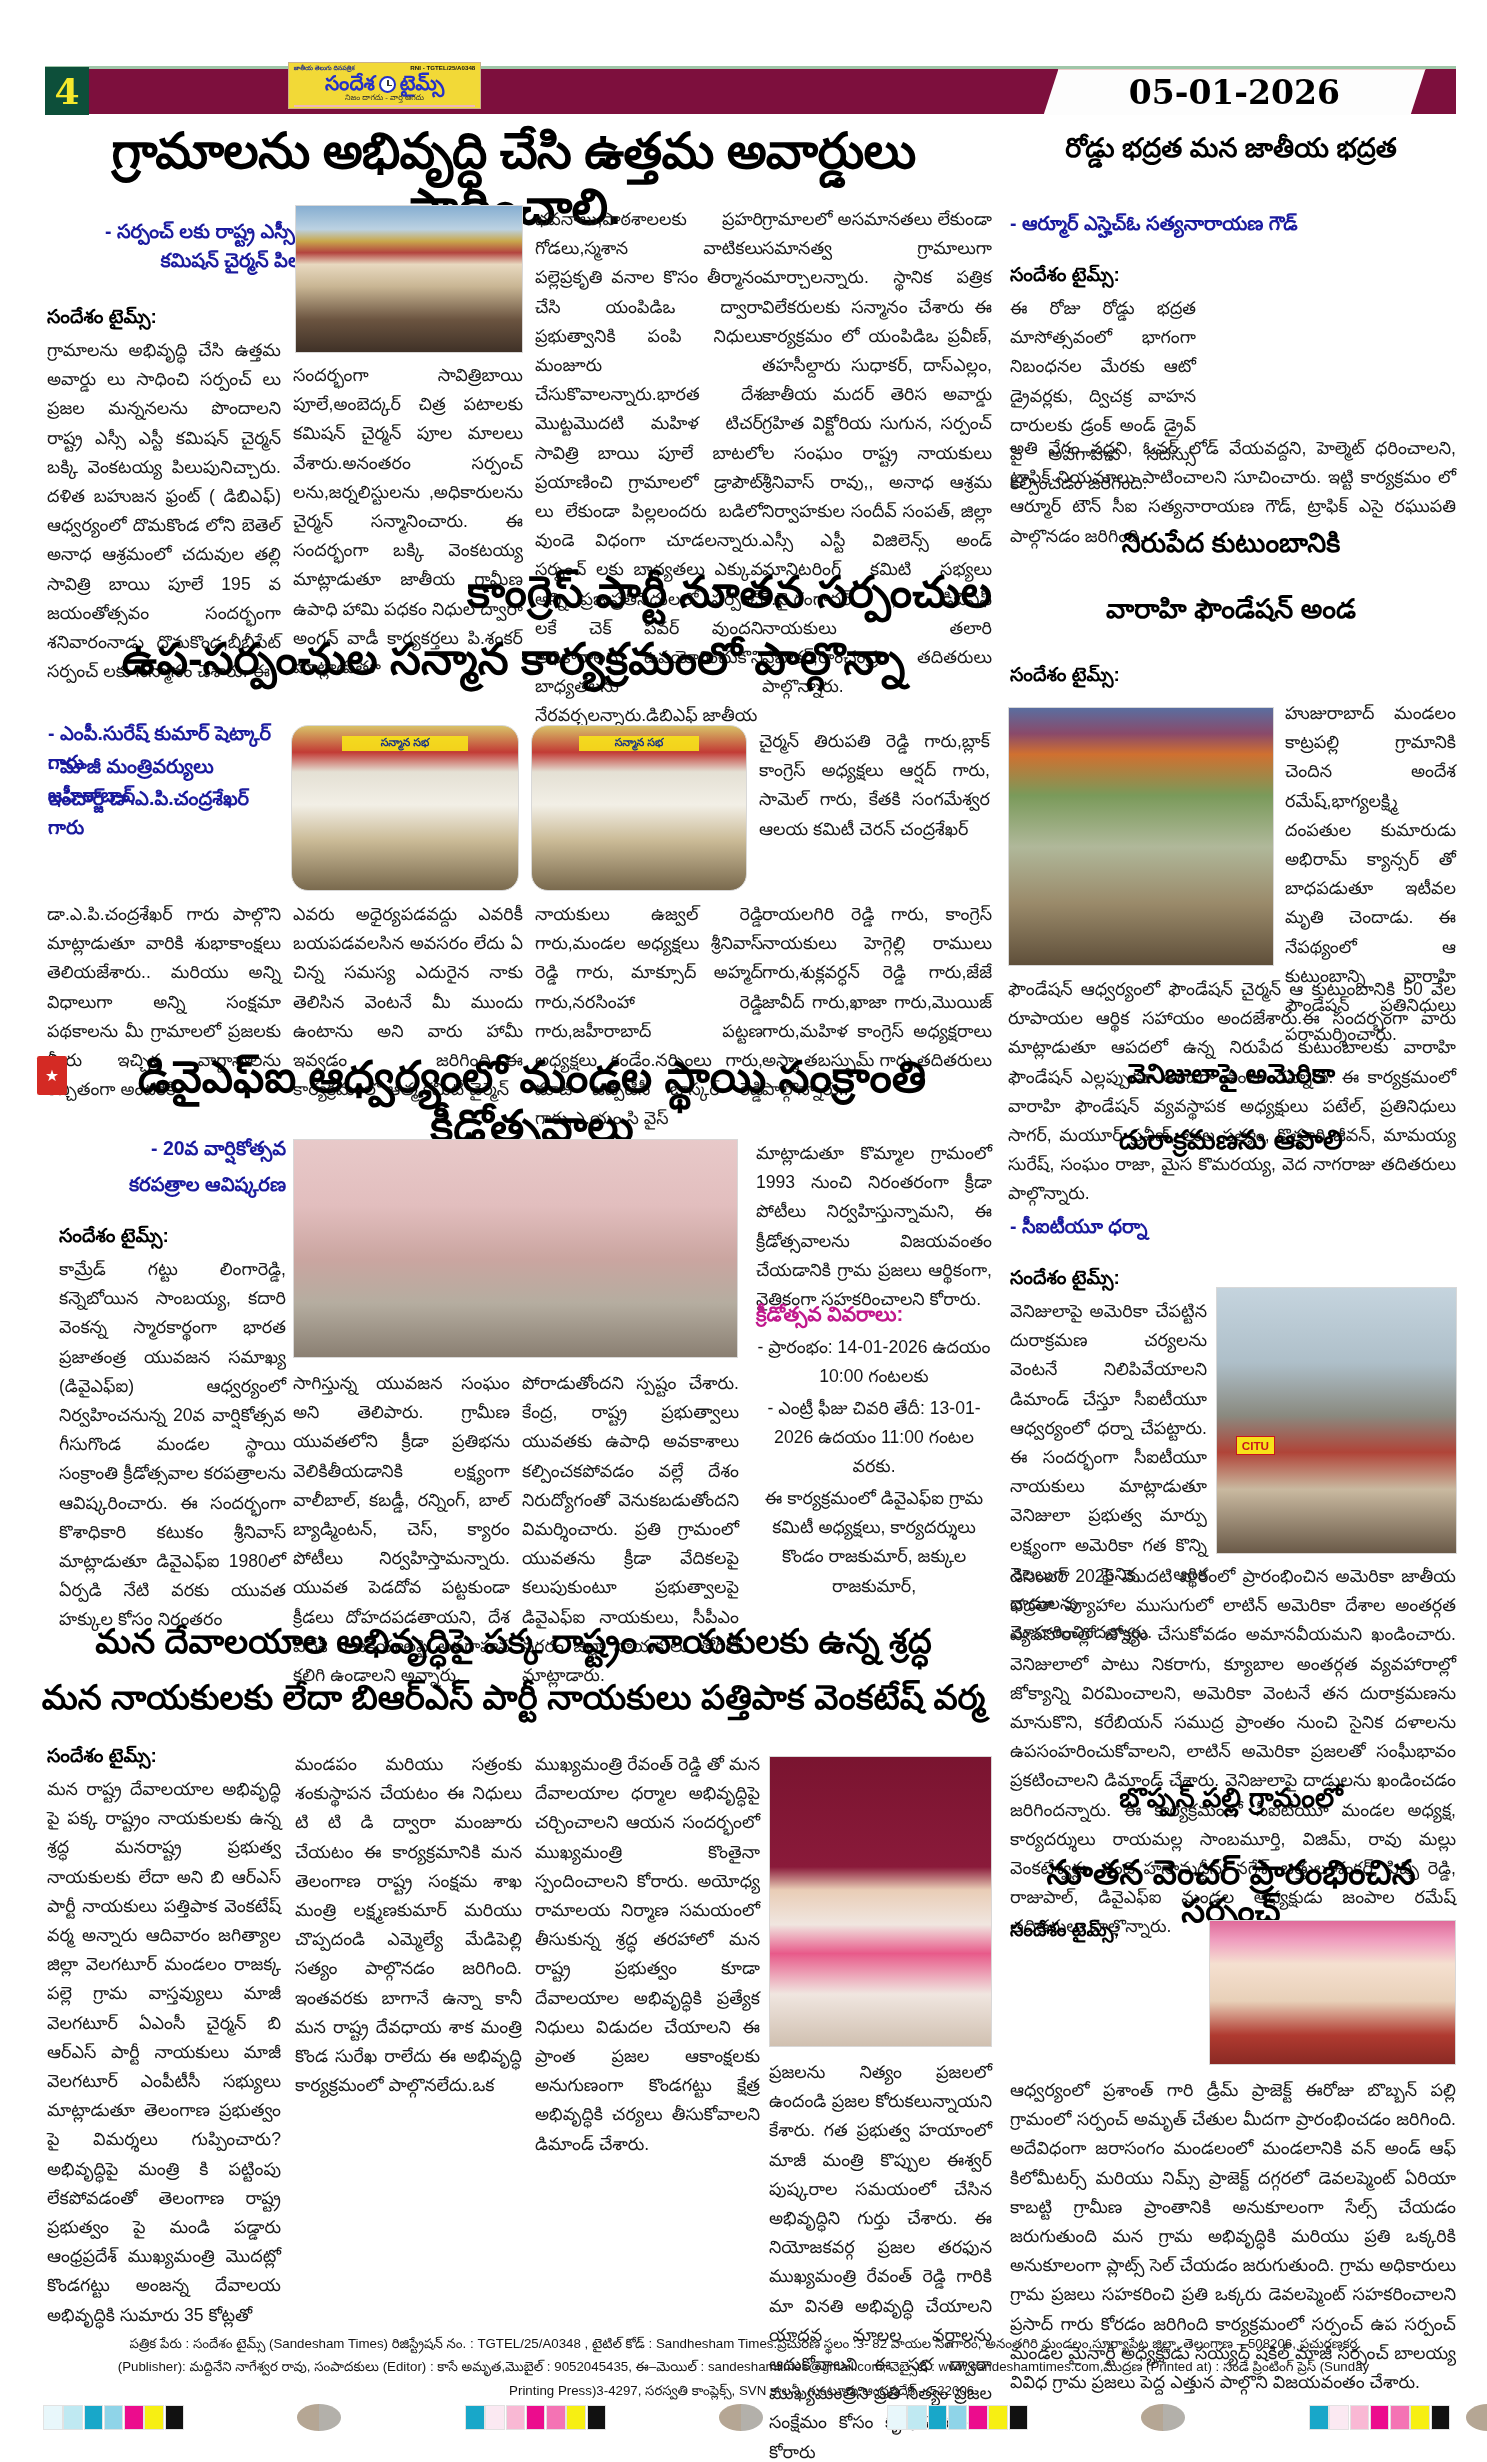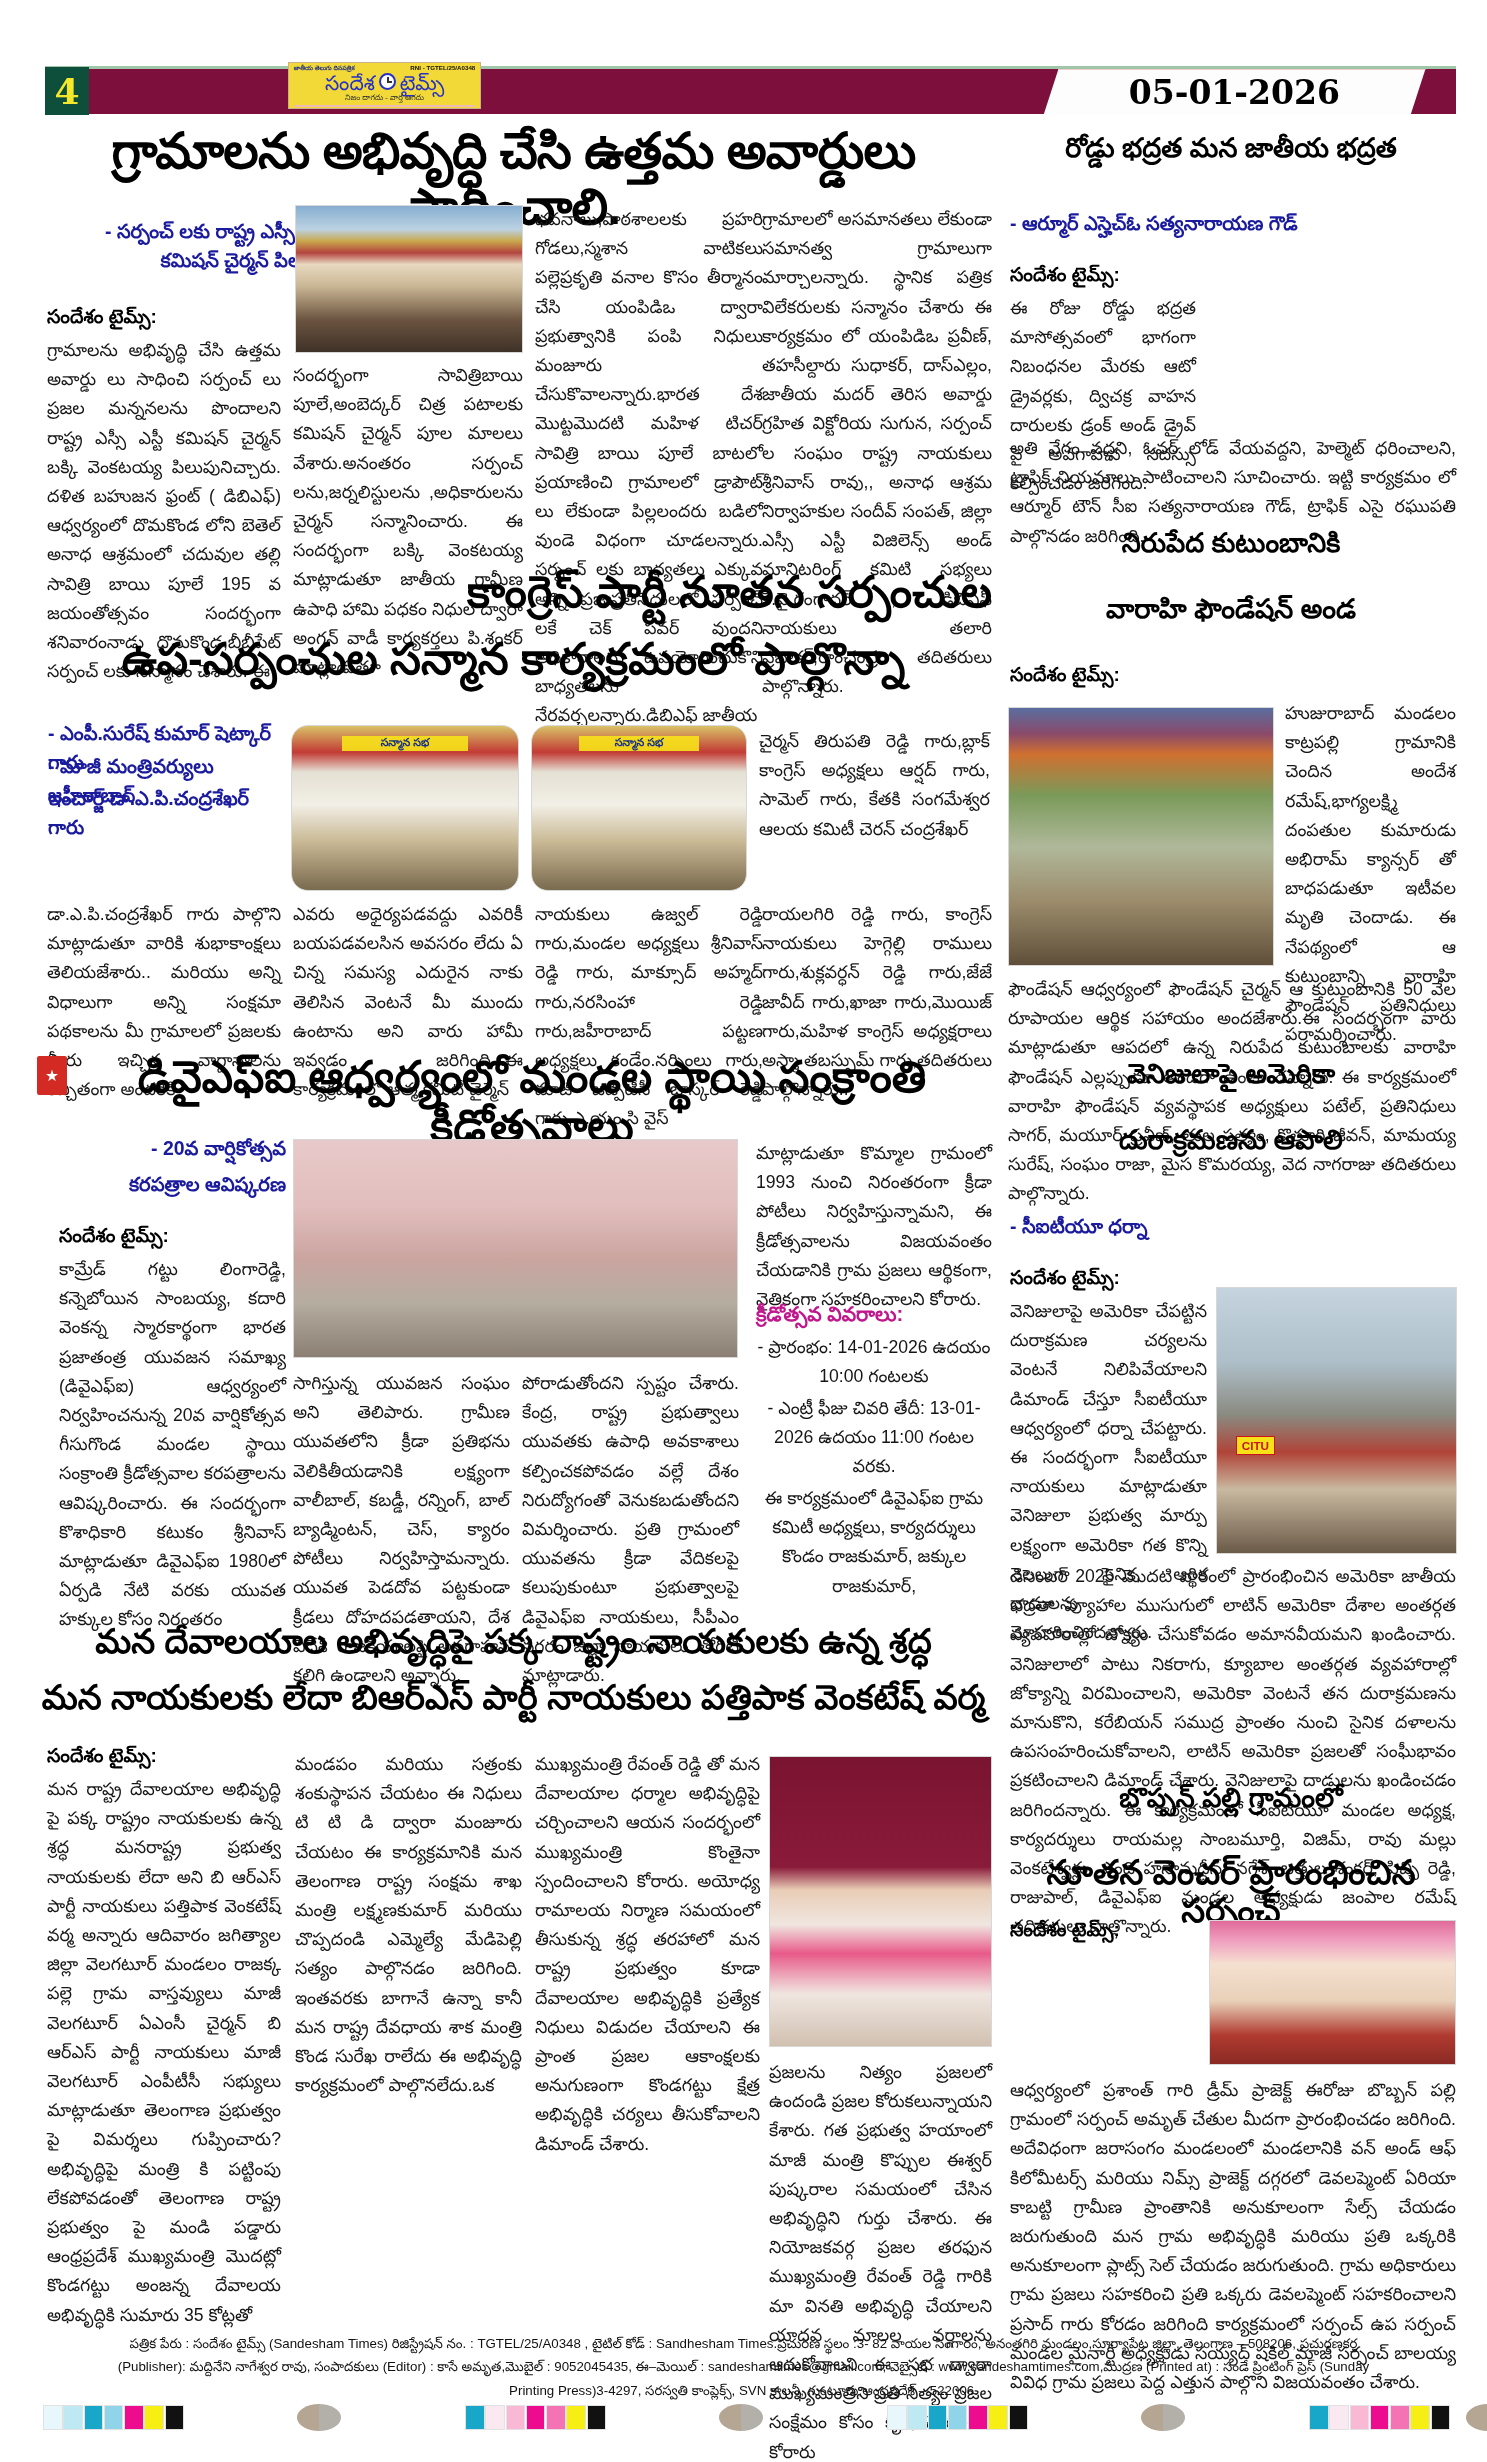--- a/index.html
+++ b/index.html
@@ -7,22 +7,22 @@
         font-family:"Liberation Sans", sans-serif;color:#111;}
   .abs{position:absolute;}
   
   .topline{background:#9fc6a8;}
   .bar{background:#7d0f3d;}
   .pagenum{background:#0d4f3a;color:#f5e82c;font-weight:bold;font-size:36px;
            display:flex;align-items:center;justify-content:center;font-family:"DejaVu Serif",serif;}
   .masthead{background:#f2d937;border:0.8px solid #c9b08a;box-sizing:border-box;padding:0.8px 4.7px;}
   .mh-row1{display:flex;justify-content:space-between;font-size:6.2px;font-weight:bold;color:#22308a;}
   .mh-rni{color:#111;}
-  .mh-logo{display:flex;align-items:flex-start;justify-content:center;gap:3.9px;
-           color:#2430c8;font-weight:normal;font-size:20.3px;line-height:1;}
+  .mh-logo{display:flex;align-items:flex-end;justify-content:center;gap:3.9px;
+           color:#2430c8;font-weight:bold;font-size:20.3px;line-height:1;}
   .clock{width:17px;height:17px;border-radius:50%;background:#fff;border:2.3px solid #2430c8;
          position:relative;display:inline-block;box-sizing:border-box;}
   .clock:before{content:"";position:absolute;left:50%;top:2.3px;width:1.6px;height:5.5px;background:#333;}
   .clock:after{content:"";position:absolute;left:50%;top:50%;width:4.7px;height:1.6px;background:#333;}
   .mh-tag{text-align:center;font-size:7.8px;color:#333;border-bottom:2.3px solid #eeb9b9;padding-bottom:0.8px;}
   .dateplate{background:#fdfdfd;transform:skewX(-18deg);border-top:1.6px solid #f0caca;}
   .datetext{font-family:"DejaVu Serif",serif;font-weight:bold;font-size:33px;color:#000;
             display:flex;align-items:center;justify-content:center;height:100%;}
   
   .hl{font-weight:bold;text-align:center;color:#000;line-height:1.12;}

